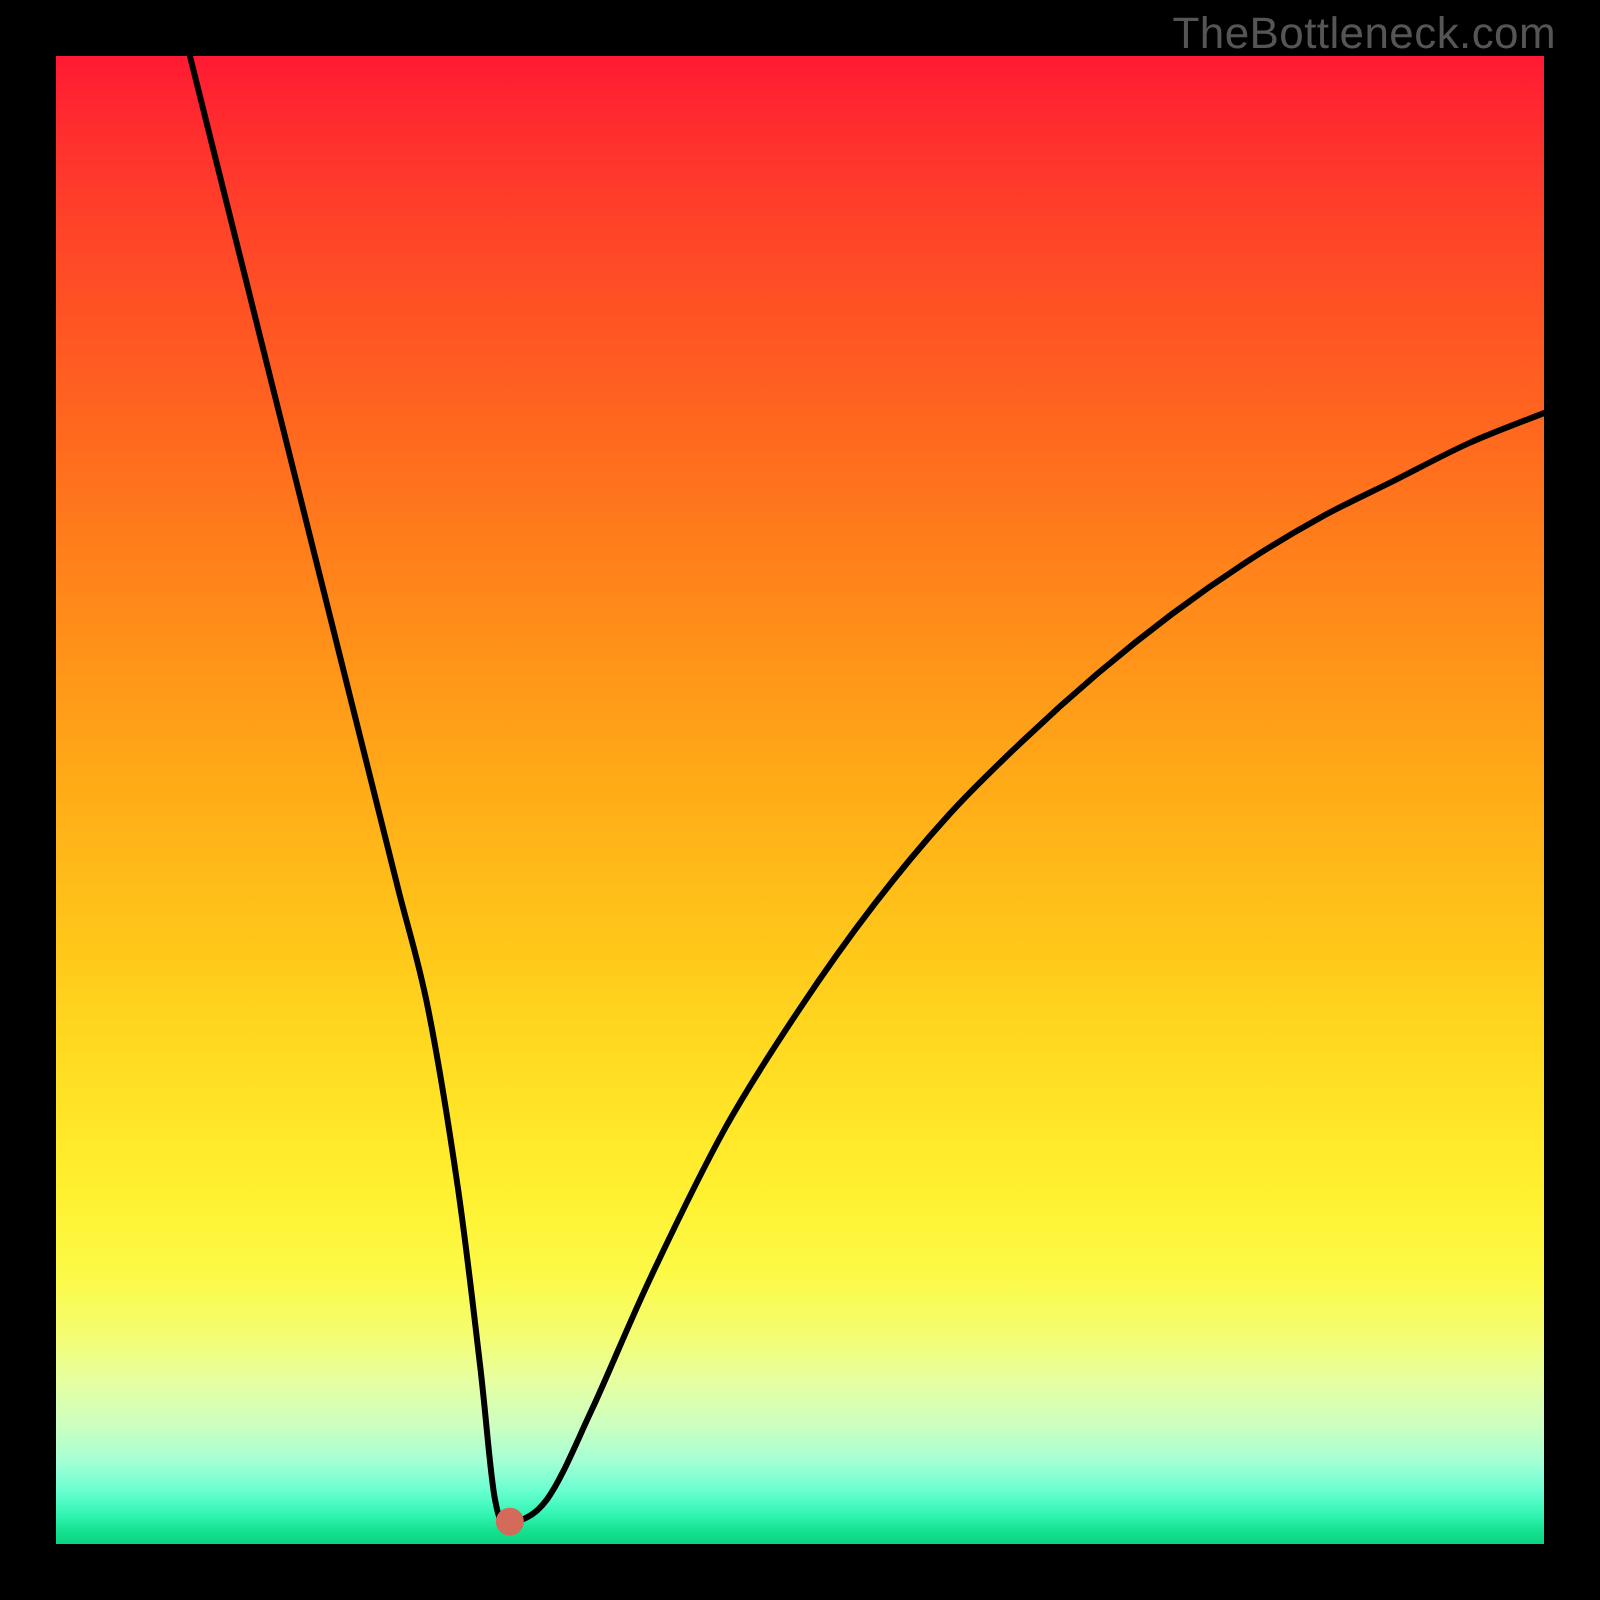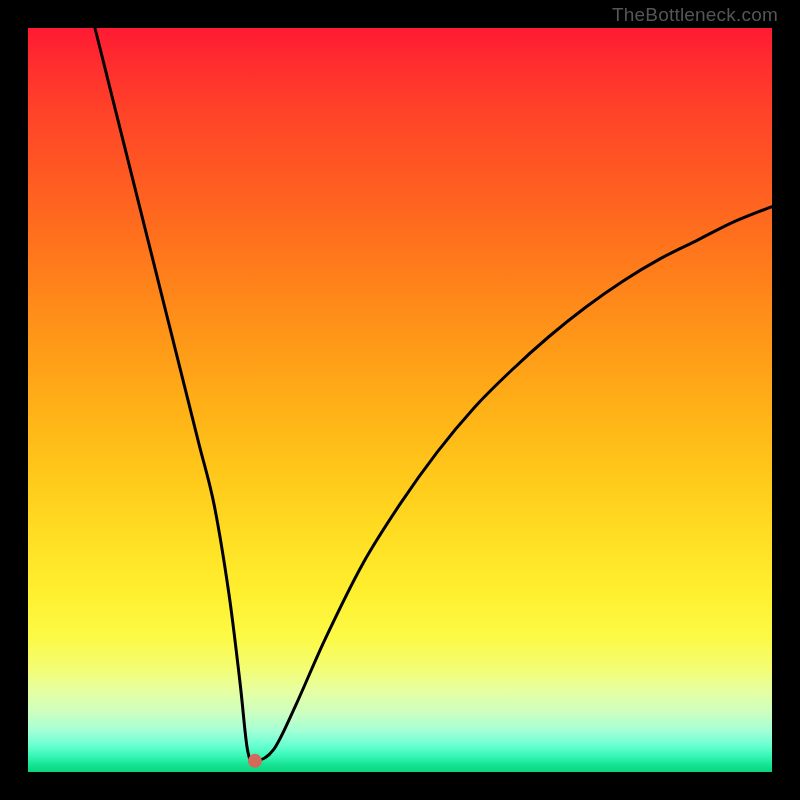--- a/index.html
+++ b/index.html
@@ -8,21 +8,21 @@
     height: 800px;
     background: #000;
     position: relative;
     font-family: Arial, Helvetica, sans-serif;
   }
   .watermark {
     position: absolute;
     top: 4px;
     right: 22px;
     color: #555;
-    font-size: 19px;
+    font-size: 22px;
     font-weight: 500;
     letter-spacing: 0.2px;
     z-index: 10;
   }
   .plot-area {
     position: absolute;
     left: 28px;
     top: 28px;
     width: 744px;
     height: 744px;

